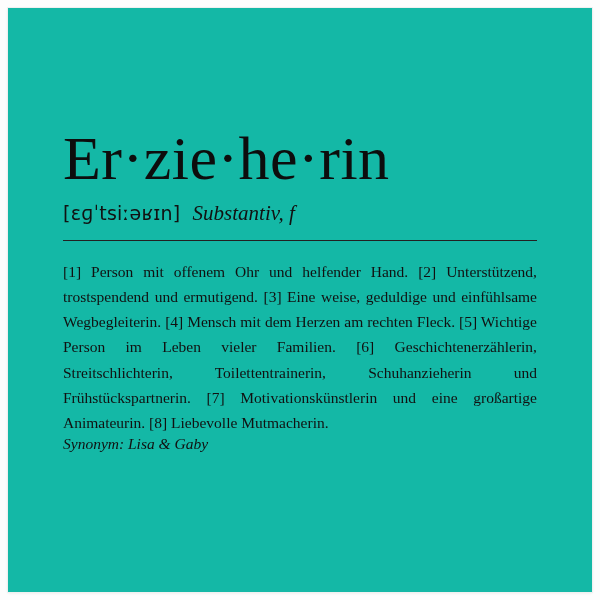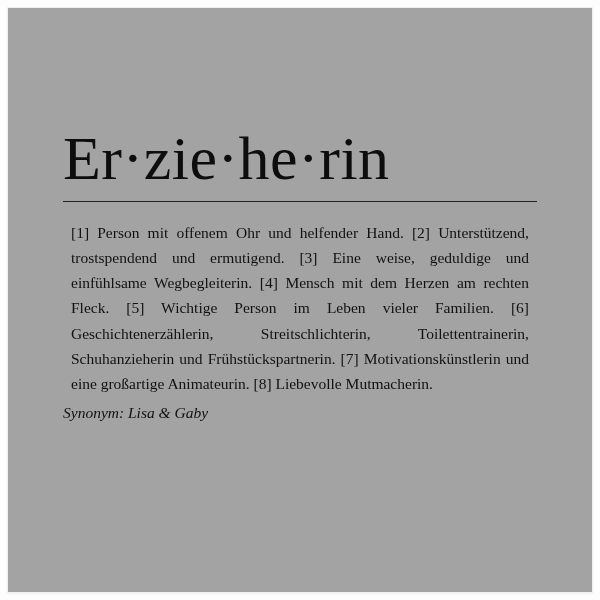--- a/index.html
+++ b/index.html
@@ -23,21 +23,21 @@
     box-sizing: border-box;
   }
 
   
   .paper {
     position: absolute;
     left: 8px;
     top: 8px;
     right: 8px;
     bottom: 8px;
-    background: #a3a3a3;
+    background: #14b8a6;
     box-shadow: 0 0 0 1px #f0f0f0, 0 1px 3px rgba(0,0,0,0.10);
     box-sizing: border-box;
   }
 
   .content {
     position: absolute;
     left: 55px;
     right: 55px;
     top: 118px;
   }
@@ -81,39 +81,43 @@
     margin: 6px 0 18px 0;
     height: 0;
   }
 
   .definition {
     font-family: "Liberation Serif", serif;
     font-size: 15.5px;
     line-height: 1.62;
     text-align: justify;
     color: #111;
-    margin: 8px;
+    margin: 0;
   }
 
   .synonym {
     font-family: "Liberation Serif", serif;
     font-style: italic;
     font-size: 15.5px;
     color: #111;
   }
 </style>
 </head>
 <body>
 
 <div class="poster">
   <div class="paper">
     <div class="content">
 
       <h1 class="headword">Er·zie·he·rin</h1>
 
+      <div class="pron-row">
+        <span class="pron">[ɛɡˈtsiːəʁɪn]</span>
+        <span class="pos">Substantiv, f</span>
+      </div>
 
       <hr class="rule">
 
       <p class="definition">[1] Person mit offenem Ohr und helfender Hand. [2] Unterstützend, trostspendend und ermutigend. [3] Eine weise, geduldige und einfühlsame Wegbegleiterin. [4] Mensch mit dem Herzen am rechten Fleck. [5] Wichtige Person im Leben vieler Familien. [6] Geschichtenerzählerin, Streitschlichterin, Toilettentrainerin, Schuhanzieherin und Frühstückspartnerin. [7] Motivationskünstlerin und eine großartige Animateurin. [8] Liebevolle Mutmacherin.</p>
 
       <div class="synonym">Synonym: Lisa &amp; Gaby</div>
 
     </div>
   </div>
 </div>

